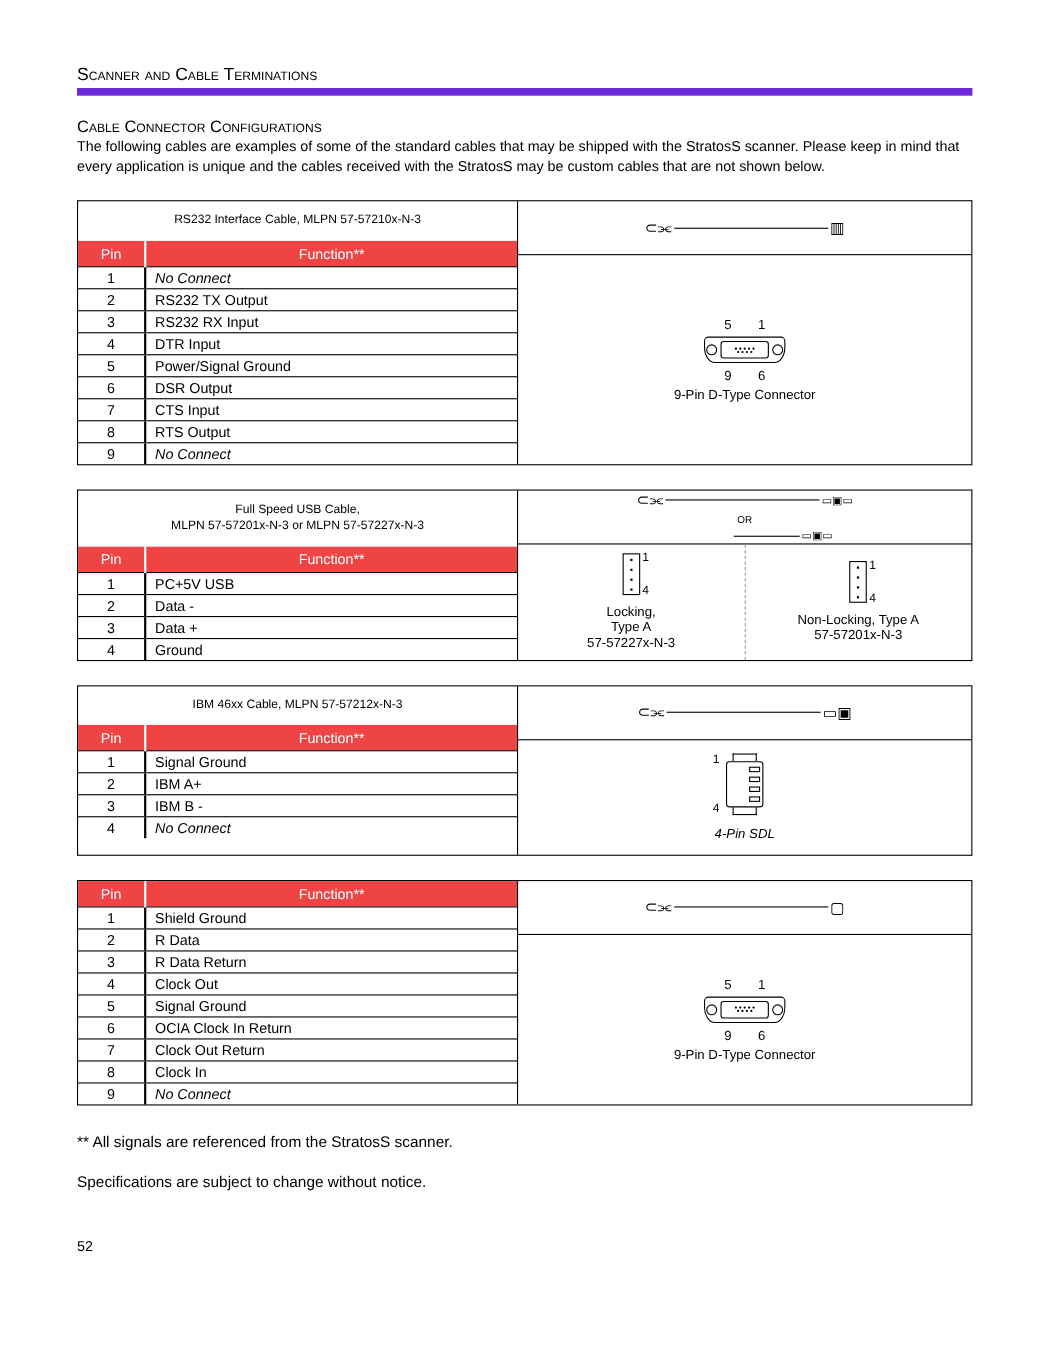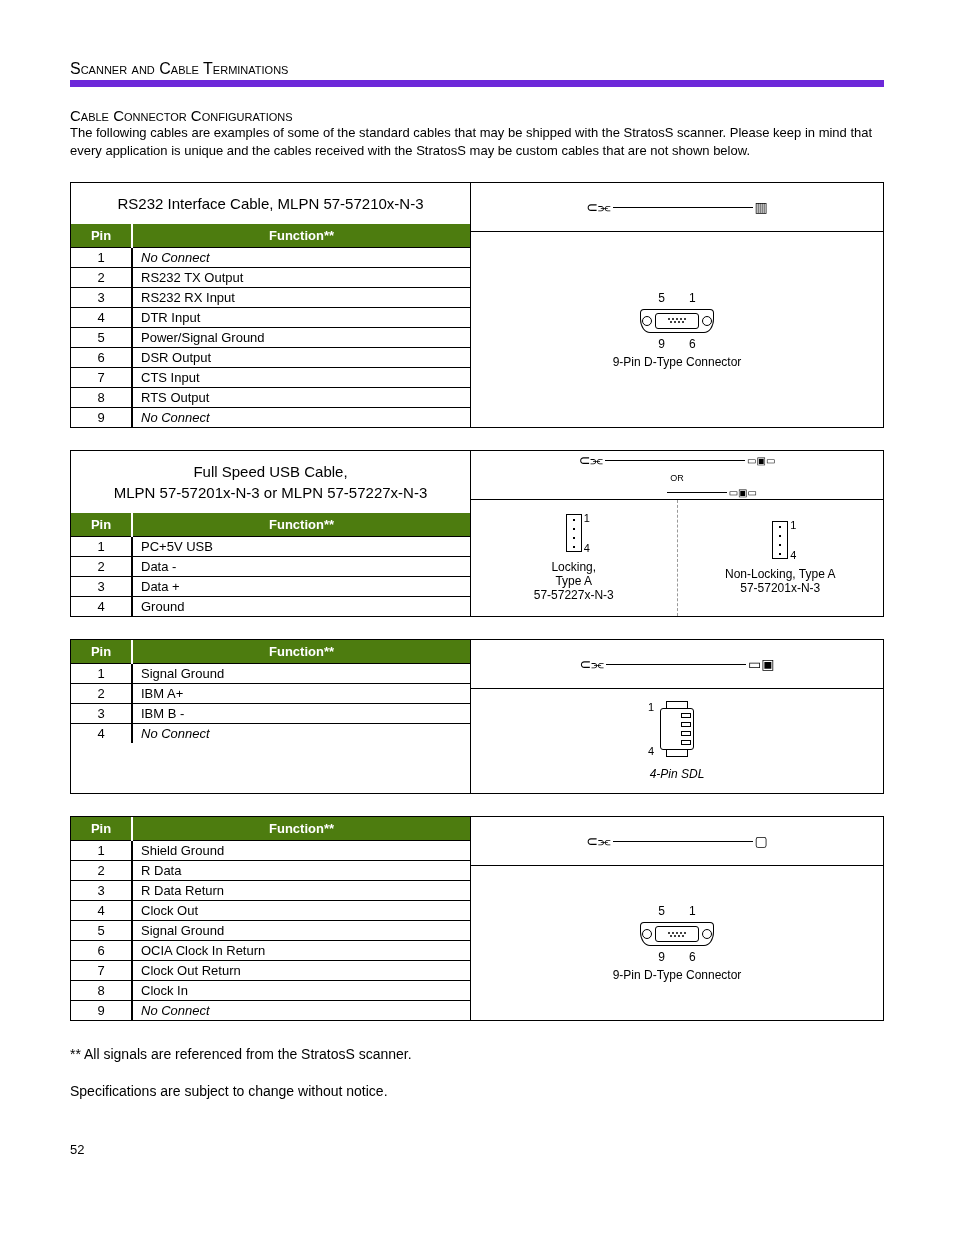--- a/index.html
+++ b/index.html
@@ -39,31 +39,31 @@
     box-sizing: border-box;
   }
   .right-col {
     flex: 1;
     display: flex;
     flex-direction: column;
   }
   .cable-title {
     text-align: center;
     padding: 10px 6px;
-    font-size: 15px;
+    font-size: 11px;
     line-height: 1.4;
   }
   .pin-table {
     width: 100%;
     border-collapse: collapse;
   }
   .pin-table th {
-    background: #4d7c0f;
+    background: #ef4444;
     color: #fff;
-    font-weight: bold;
+    font-weight: normal;
     font-size: 13px;
     padding: 4px 8px;
     border-right: 2px solid #fff;
   }
   .pin-table th:last-child { border-right: none; }
   .pin-table th.pin { width: 44px; }
   .pin-table td {
     border-top: 1px solid #000;
     padding: 2px 8px;
     font-size: 13px;
@@ -318,20 +318,23 @@
         </div>
         <div style="margin-top:8px;">Non-Locking, Type A</div>
         <div>57-57201x-N-3</div>
       </div>
     </div>
   </div>
 </div>
 
 <div class="cable-block">
   <div class="left-col">
+    <div class="cable-title">
+      <span>IBM 46xx Cable, </span><span class="smcap">MLPN</span><span> 57-57212x-N-3</span>
+    </div>
     <table class="pin-table">
       <tbody>
           <tr>
             <th class="pin">Pin</th>
             <th>Function**</th>
           </tr>
       <tr>
             <td class="pin">1</td>
             <td>Signal Ground</td>
           </tr>

